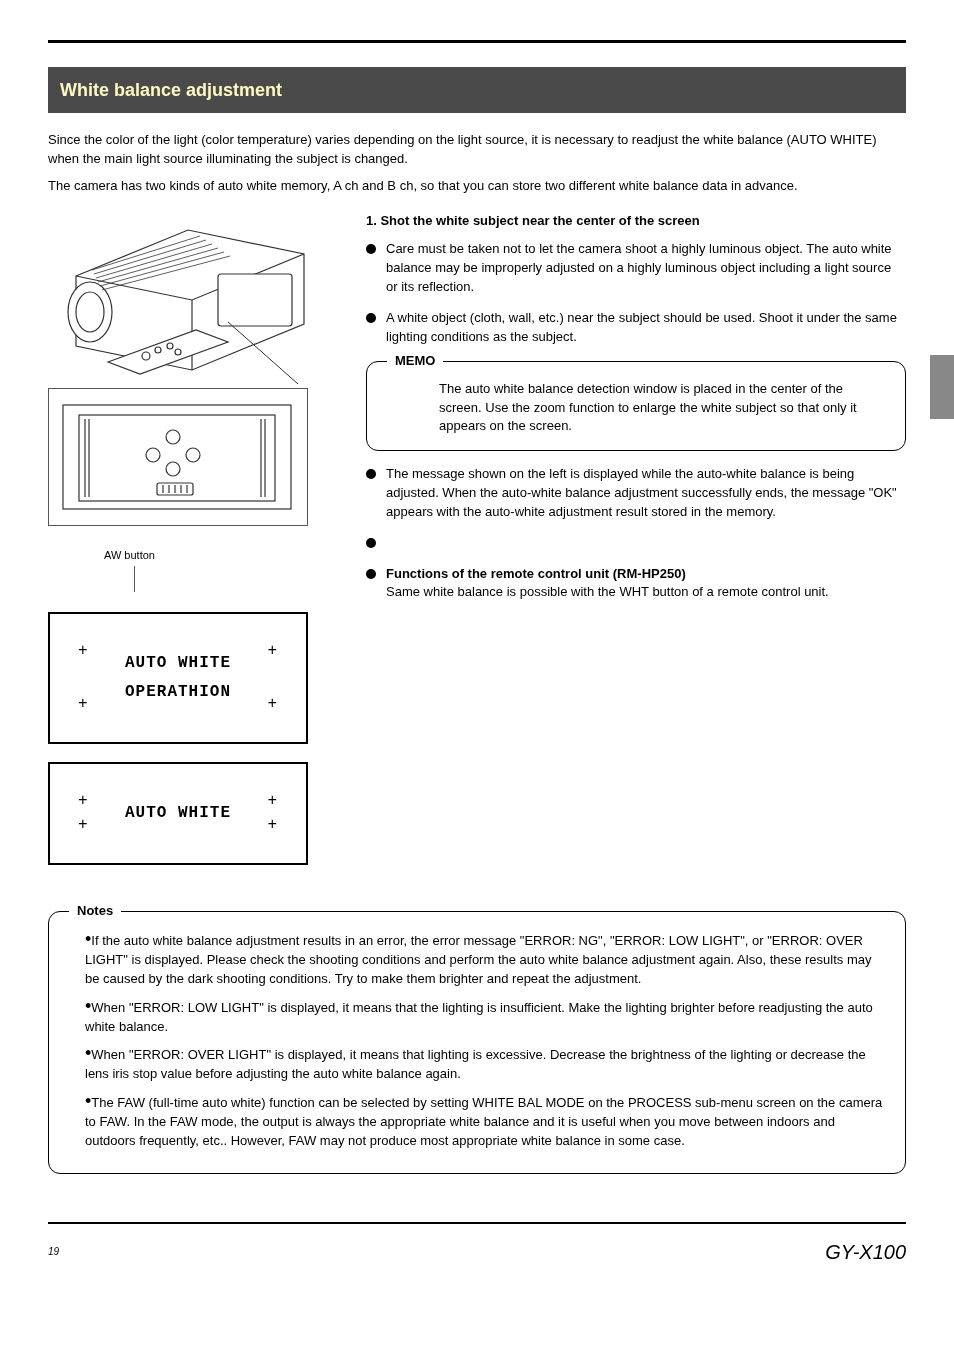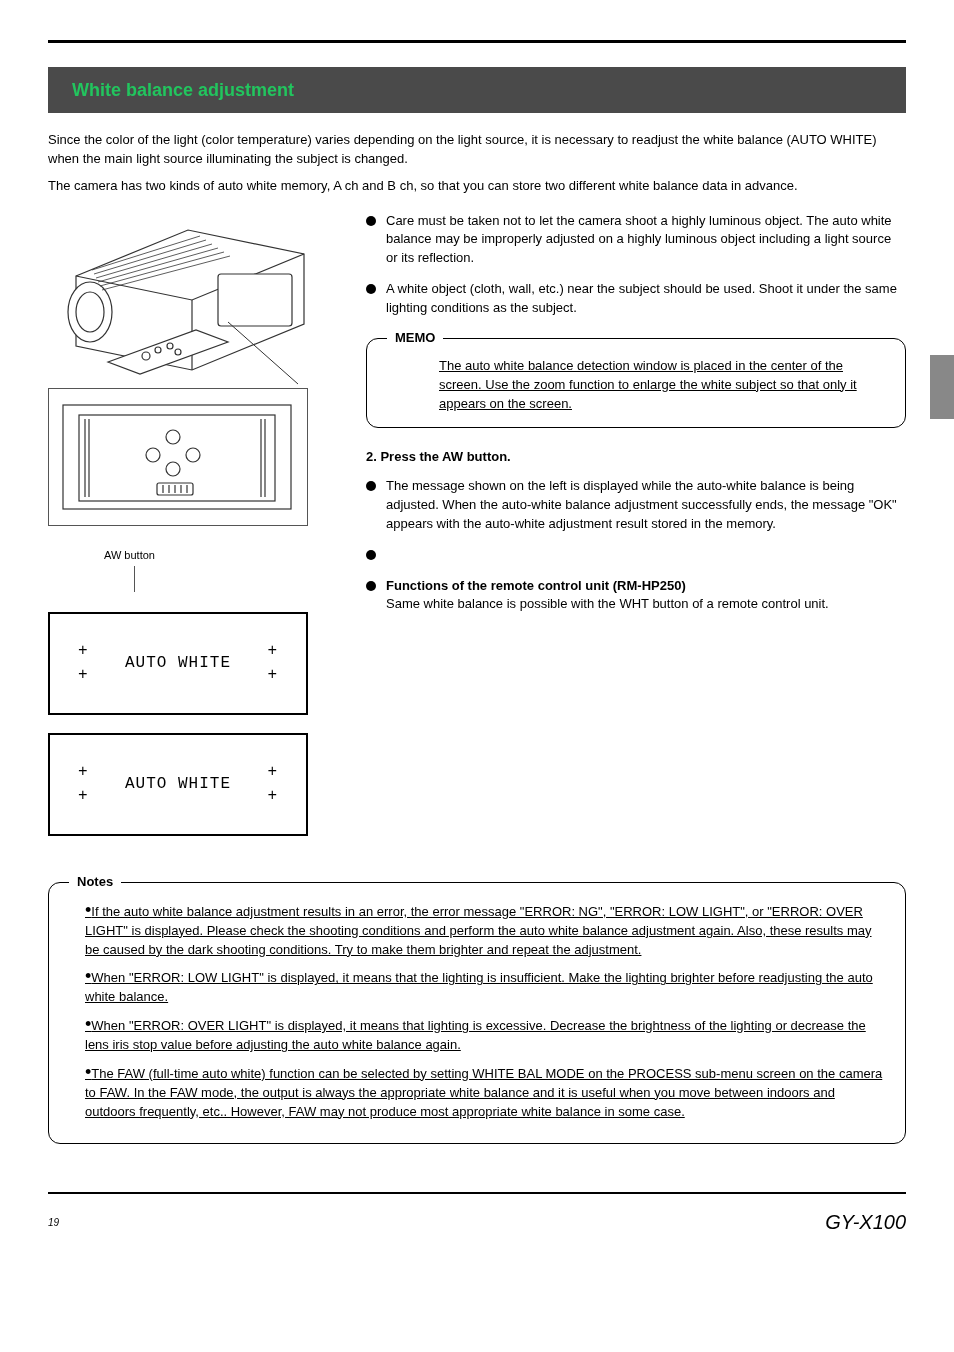--- a/index.html
+++ b/index.html
@@ -1,36 +1,36 @@
 <!DOCTYPE html>
 <html><head>
   <meta charset="utf-8">
   <style>
     * { box-sizing: border-box; margin: 0; padding: 0; }
     body { font-family: Arial, Helvetica, sans-serif; background: #fff; color: #000; width: 954px; margin: 0 auto; padding: 40px 48px; font-size: 13px; line-height: 1.45; }
     .hr-thick { border: none; border-top: 3px solid #000; margin-bottom: 24px; }
     .hr-thin { border: none; border-top: 2px solid #000; margin-top: 48px; margin-bottom: 8px; }
-    .banner { background: #4a4a4a; color: #22c55e; padding: 10px 24px; font-size: 18px; font-weight: bold; margin-bottom: 18px; }
+    .banner { background: #4a4a4a; color: #fef9c3; padding: 10px 12px; font-size: 18px; font-weight: bold; margin-bottom: 18px; }
     .content-row { display: flex; gap: 28px; }
     .left-col { width: 290px; flex: none; position: relative; }
     .right-col { flex: 1; }
     .aw-label { font-size: 11px; position: relative; left: 56px; margin-top: 22px; }
     .aw-line { position: relative; left: 86px; width: 1px; height: 26px; background: #555; margin-top: 2px; }
     .screen-panel { border: 2px solid #000; width: 260px; margin: 0 0 18px 0; padding: 38px 10px 38px 10px; text-align: center; font-family: "Courier New", monospace; font-weight: bold; font-size: 16px; letter-spacing: 1px; position: relative; }
     .screen-panel .corners { position: absolute; top: 38px; bottom: 38px; left: 36px; right: 36px; }
     .corners span { position: absolute; font-size: 16px; font-weight: normal; }
     .c-tl { top: -12px; left: -8px; }
     .c-tr { top: -12px; right: -8px; }
     .c-bl { bottom: -12px; left: -8px; }
     .c-br { bottom: -12px; right: -8px; }
-    .aw-frame { font-family: "Courier New", monospace; font-weight: normal; }
+    .aw-frame { font-family: "Courier New", monospace; font-weight: bold; }
     .bullet-block { display: flex; margin-bottom: 12px; }
     .bullet-dot { width: 10px; height: 10px; background: #000; border-radius: 50%; flex: none; margin-top: 4px; margin-right: 10px; }
     .bullet-text { flex: 1; }
-    .memo-box { position: relative; border: 1px solid #000; border-radius: 12px; padding: 18px 18px 14px 72px; margin: 20px 0; text-decoration: underline; }
+    .memo-box { position: relative; border: 1px solid #000; border-radius: 12px; padding: 18px 18px 14px 72px; margin: 14px 0; }
     .memo-label { position: absolute; top: -10px; left: 20px; background: #fff; padding: 0 8px; font-weight: bold; }
     .memo-box.full { margin-top: 28px; margin-left: 0; width: 100%; }
     .notes-list li { margin-bottom: 8px; list-style: none; position: relative; padding-left: 16px; }
     .notes-list li::before { content: "•"; position: absolute left: 0; top: 0; font-size: 18px; line-height: 1; left: 0; }
     .side-tab { position: fixed; right: 0; top: 355px; width: 24px; height: 64px; background: #888; }
     .footer-row { display: flex; justify-content: space-between; align-items: center; padding-top: 6px; }
     .page-num { font-style: italic; font-size: 10px; }
     .footer-right { font-style: italic; font-size: 20px; }
     .cam-svg { display: block; }
     .zoom-svg { display: block; }
@@ -110,49 +110,50 @@
     <div class="aw-line"></div>
 
     <div class="screen-panel" style="margin-top:20px;">
       <div class="corners">
         <span class="c-tl">+</span>
           <span class="c-tr">+</span>
           <span class="c-bl">+</span>
           <span class="c-br">+</span>
       </div>
       <span class="sp-line1 aw-frame">AUTO WHITE</span>
+      <span class="sp-line2 aw-frame">OPERATHION</span>
     </div>
 
     <div class="screen-panel">
       <div class="corners">
         <span class="c-tl">+</span>
           <span class="c-tr">+</span>
           <span class="c-bl">+</span>
           <span class="c-br">+</span>
       </div>
       <span class="sp-line1 aw-frame">AUTO WHITE</span>
     </div>
   </div>
 
   <div class="right-col">
+    <p style="font-weight:bold; margin-bottom:10px;">1. Shot the white subject near the center of the screen</p>
     <div class="bullet-block">
       <span class="bullet-dot"></span>
       <span class="bullet-text">Care must be taken not to let the camera shoot a highly luminous object. The auto white balance may be improperly adjusted on a highly luminous object including a light source or its reflection.</span>
     </div>
     <div class="bullet-block">
       <span class="bullet-dot"></span>
       <span class="bullet-text">A white object (cloth, wall, etc.) near the subject should be used. Shoot it under the same lighting conditions as the subject.</span>
     </div>
 
     <div class="memo-box">
       <span class="memo-label">MEMO</span>
       <span>The auto white balance detection window is placed in the center of the screen. Use the zoom function to enlarge the white subject so that only it appears on the screen.</span>
     </div>
 
-    <p style="font-weight:bold; margin:14px 0 10px 0;">2. Press the AW button.</p>
     <div class="bullet-block">
       <span class="bullet-dot"></span>
       <span class="bullet-text">The message shown on the left is displayed while the auto-white balance is being adjusted. When the auto-white balance adjustment successfully ends, the message "OK" appears with the auto-white adjustment result stored in the memory.</span>
     </div>
     <div class="bullet-block">
       <span class="bullet-dot"></span>
       <span class="bullet-text">
         <br>
       </span>
     </div>

